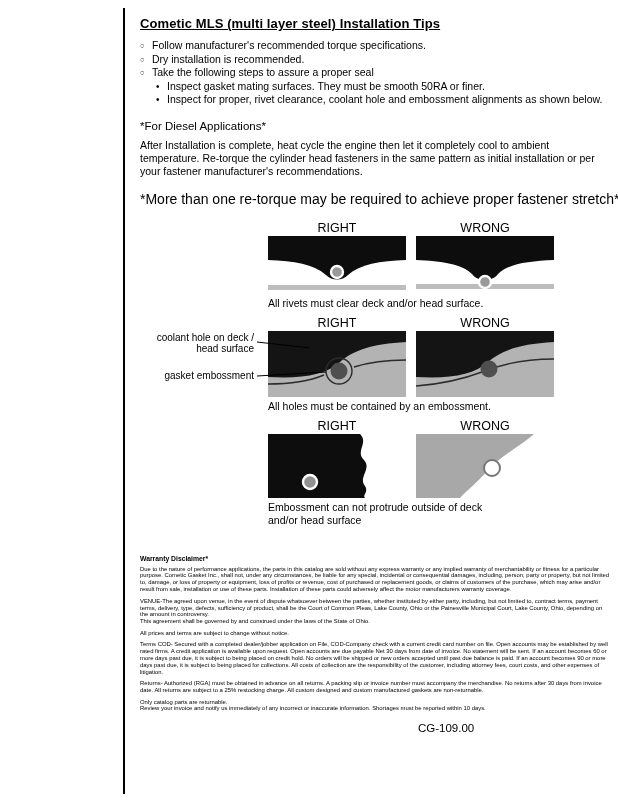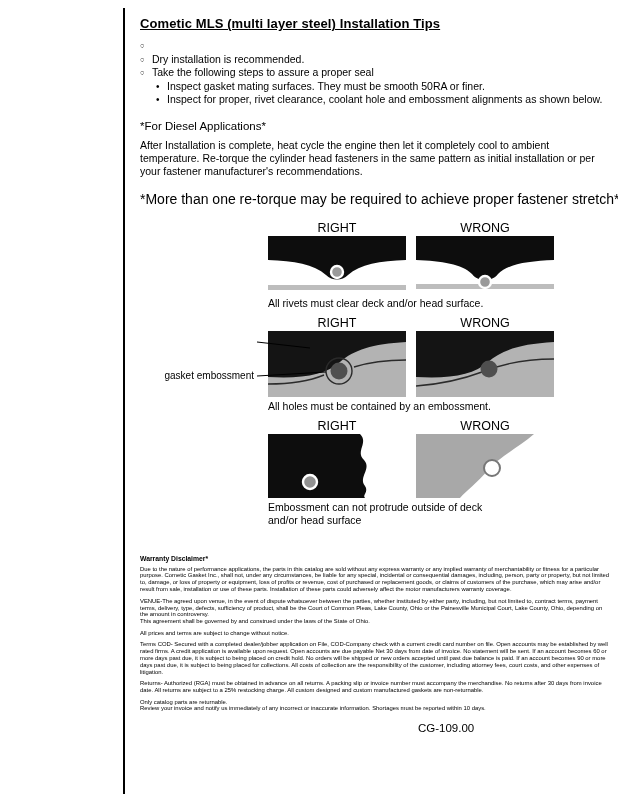--- a/index.html
+++ b/index.html
@@ -46,20 +46,21 @@
 
 <div class="page">
   <div class="left-rule"></div>
   <div class="content">
 
     <h1 class="title">Cometic MLS (multi layer steel) Installation Tips</h1>
 
     <div class="bullets">
       <div class="b">
         <span class="m1">○</span>
+        <span>Follow manufacturer's recommended torque specifications.</span>
       </div>
       <div class="b">
         <span class="m1">○</span>
         <span>Dry installation is recommended.</span>
       </div>
       <div class="b">
         <span class="m1">○</span>
         <span>Take the following steps to assure a proper seal</span>
       </div>
       <div class="b sub">
@@ -115,20 +116,21 @@
             <circle cx="71" cy="40" r="8.5" fill="#4f4f4f"></circle>
           </svg>
           <svg width="138" height="66" viewBox="0 0 138 66">
             <rect width="138" height="66" fill="#b3b3b3"></rect>
             <path d="M0,0 H138 V11 C104,13 86,19 72,31 C58,44 34,48 0,46 Z" fill="#141414"></path>
             <path d="M0,55 C28,53 50,47 66,41 C88,32 114,28 138,28" stroke="#2b2b2b" stroke-width="1.4" fill="none"></path>
             <circle cx="73" cy="38" r="8.5" fill="#4f4f4f"></circle>
           </svg>
         </div>
         <div class="dcap">All holes must be contained by an embossment.</div>
+        <div class="lbl lbl1">coolant hole on deck / head surface</div>
         <div class="lbl lbl2">gasket embossment</div>
         <svg class="overlay" width="300" height="100" viewBox="0 0 300 100">
           <line x1="117" y1="26" x2="170" y2="32" stroke="#000" stroke-width="1"></line>
           <line x1="117" y1="60" x2="186" y2="56" stroke="#000" stroke-width="1"></line>
         </svg>
       </div>
 
       <div class="drow">
         <div class="dheads">
           <div class="dh">RIGHT</div>

